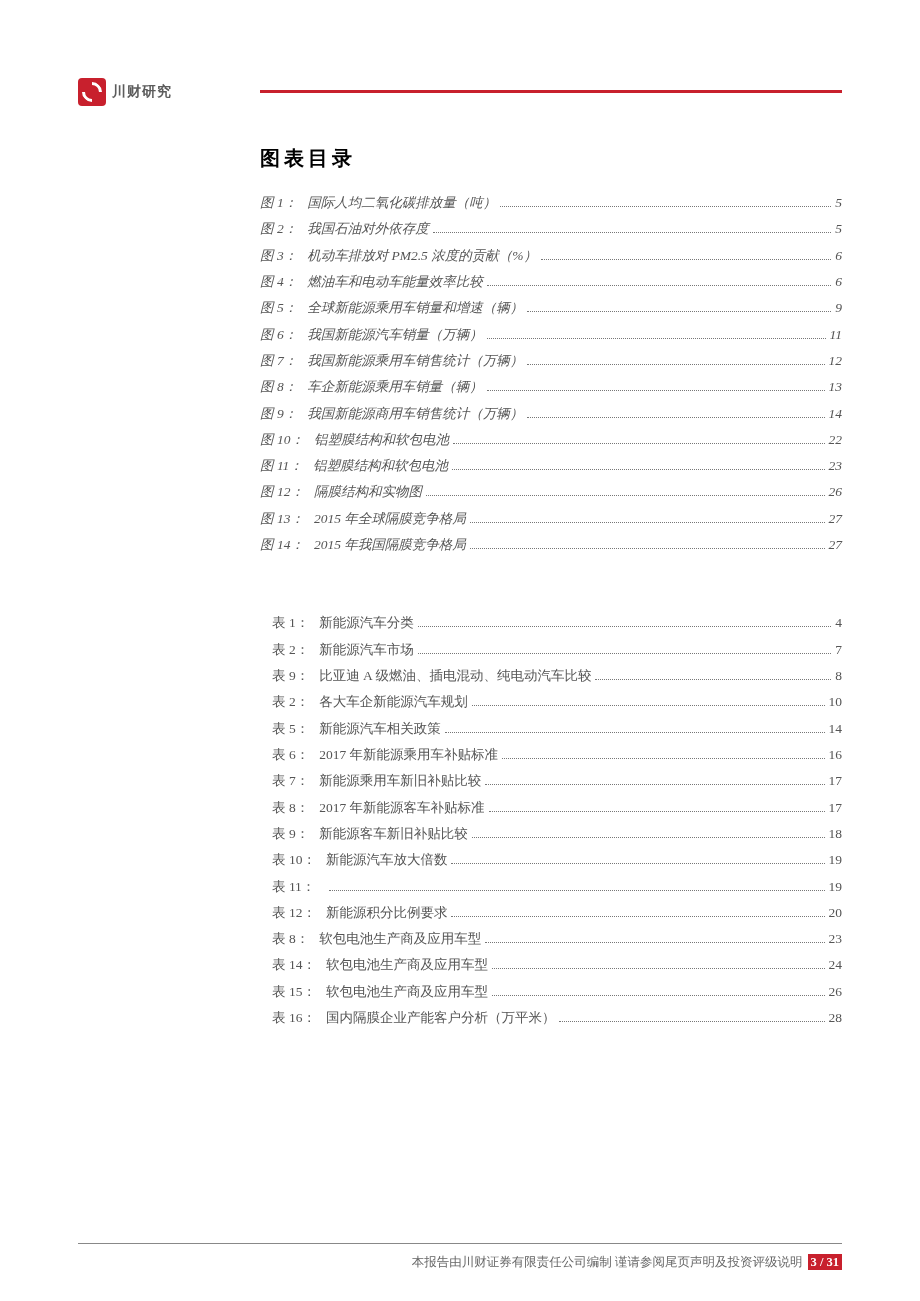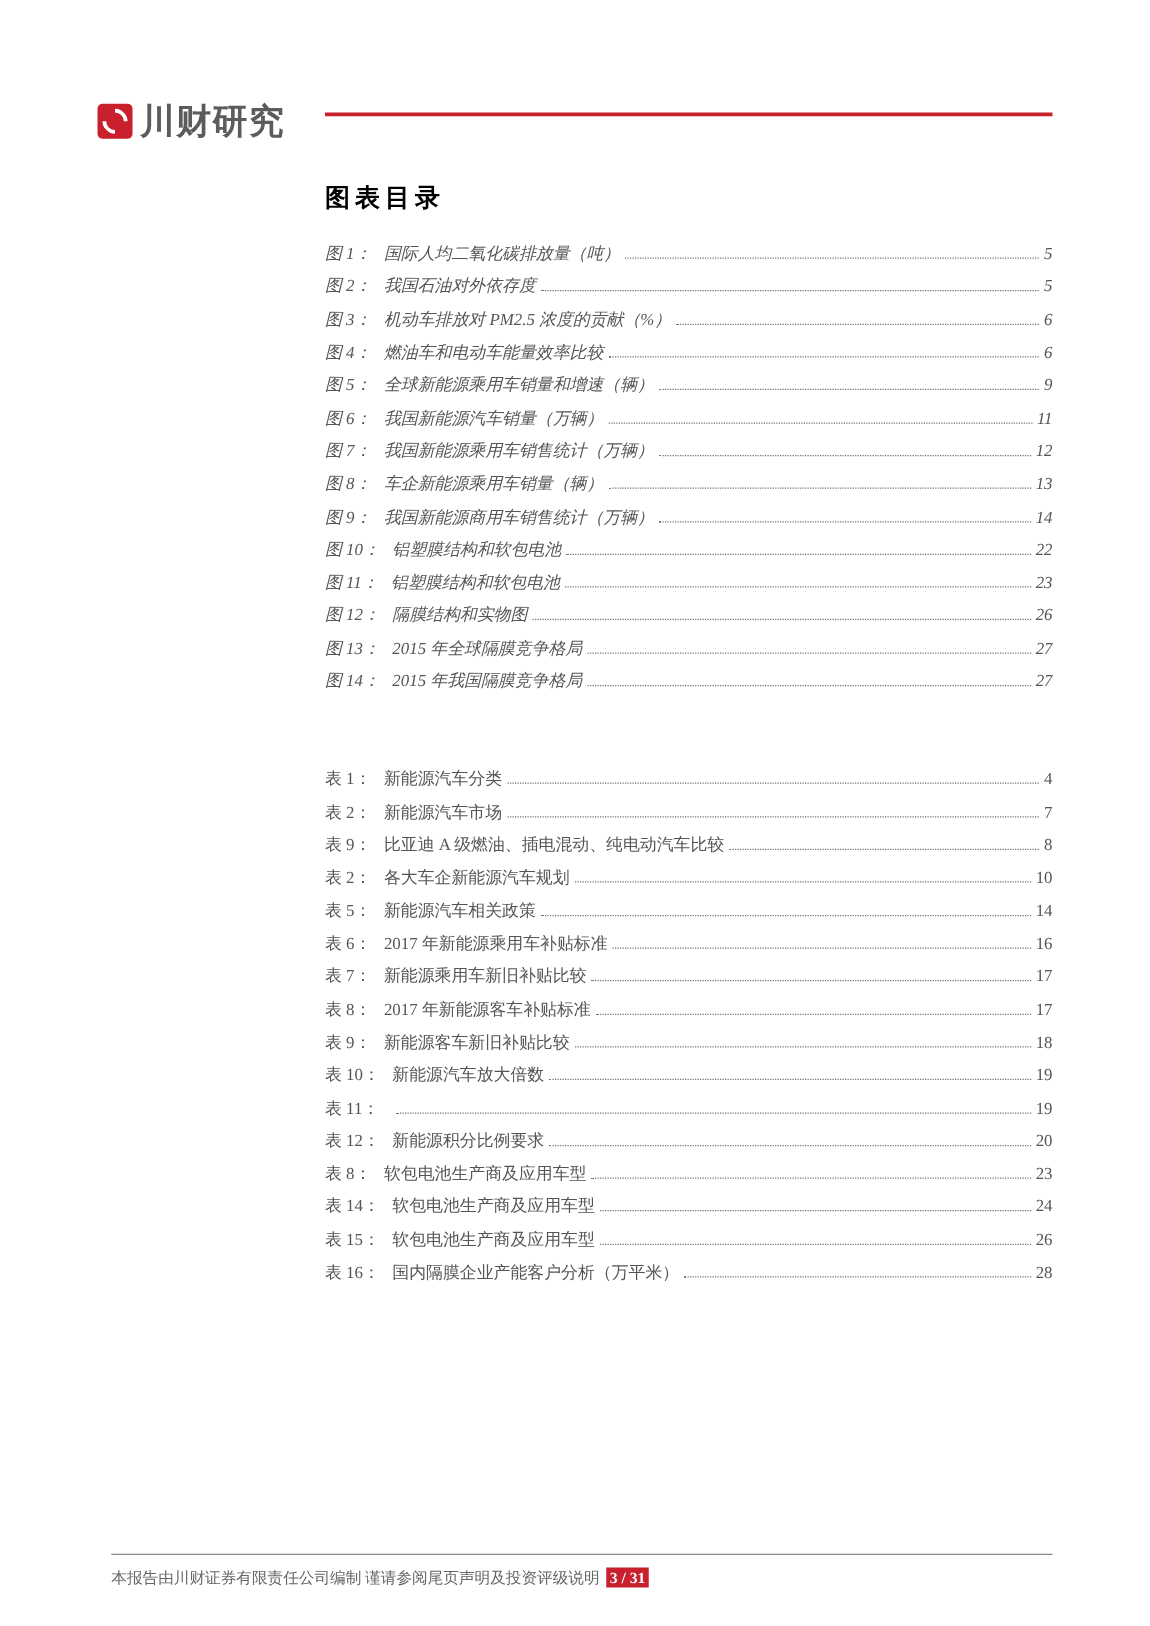--- a/index.html
+++ b/index.html
@@ -37,21 +37,21 @@
     content: '';
     position: absolute;
     inset: 4px;
     border: 3px solid #fff;
     border-radius: 50%;
     border-left-color: transparent;
     border-right-color: transparent;
     transform: rotate(45deg);
   }
   .logo-text {
-    font-size: 28px;
+    font-size: 14px;
     font-weight: 600;
     color: #5c5c5c;
     letter-spacing: 1px;
     font-family: "Microsoft YaHei", sans-serif;
   }
   .top-rule {
     position: absolute;
     top: 90px;
     left: 260px;
     right: 78px;
@@ -77,39 +77,40 @@
   }
   .toc-item {
     display: flex;
     align-items: baseline;
     line-height: 1.95;
     white-space: nowrap;
     font-style: italic;
     color: #555;
     justify-content: space-between;
   }
-  .toc-item.straight { font-style: normal; }
+  .toc-item.straight { font-style: normal; margin-left: 12px; }
   .toc-label {
     flex: 0 0 auto;
     padding-right: 10px;
   }
   .toc-text { flex: 0 0 auto; }
   .toc-dots {
     flex: 1 1 auto;
     border-bottom: 1.2px dotted #777;
     margin: 0 4px 4px 4px;
     min-width: 10px;
   }
   .toc-page { flex: 0 0 auto; }
   .gap { height: 52px; }
   .footer {
     position: absolute;
-    left: 89px;
+    left: 78px;
     right: 78px;
     bottom: 30px;
+    text-align: right;
     font-size: 12.5px;
     color: #666;
   }
   .footer-rule {
     border-top: 1px solid #888;
     margin-bottom: 10px;
   }
   .page-badge {
     background: #c8202d;
     color: #fff;

